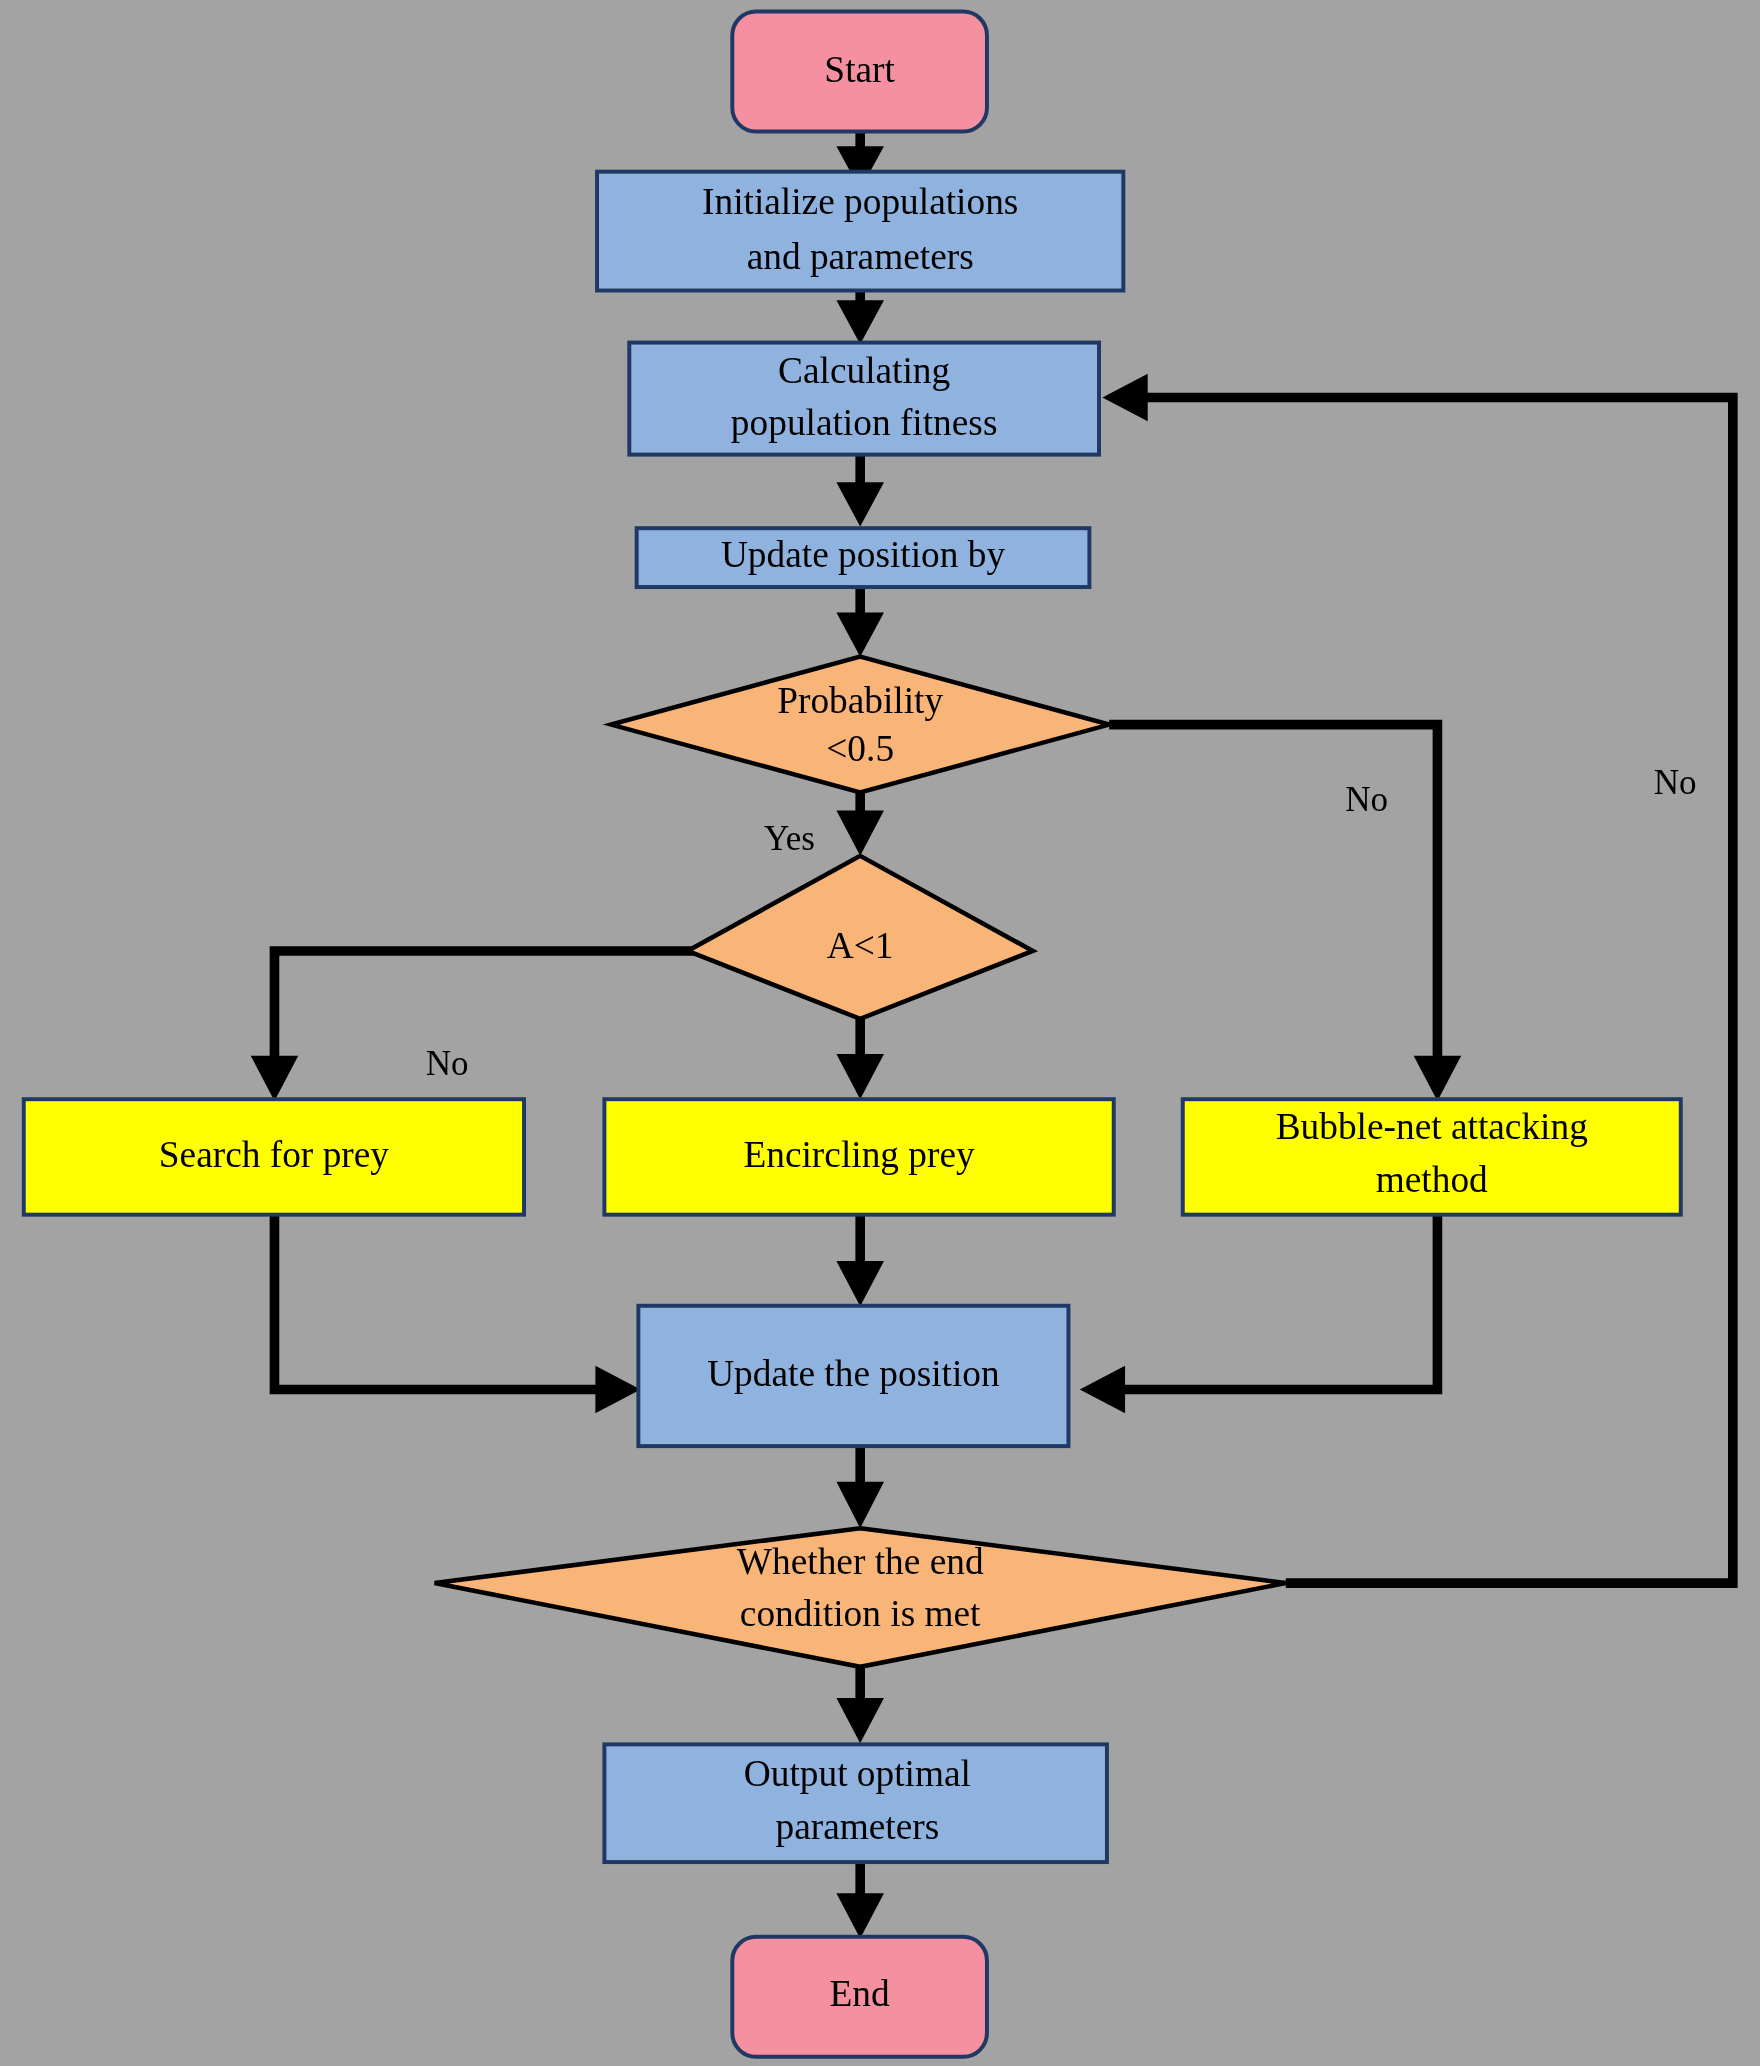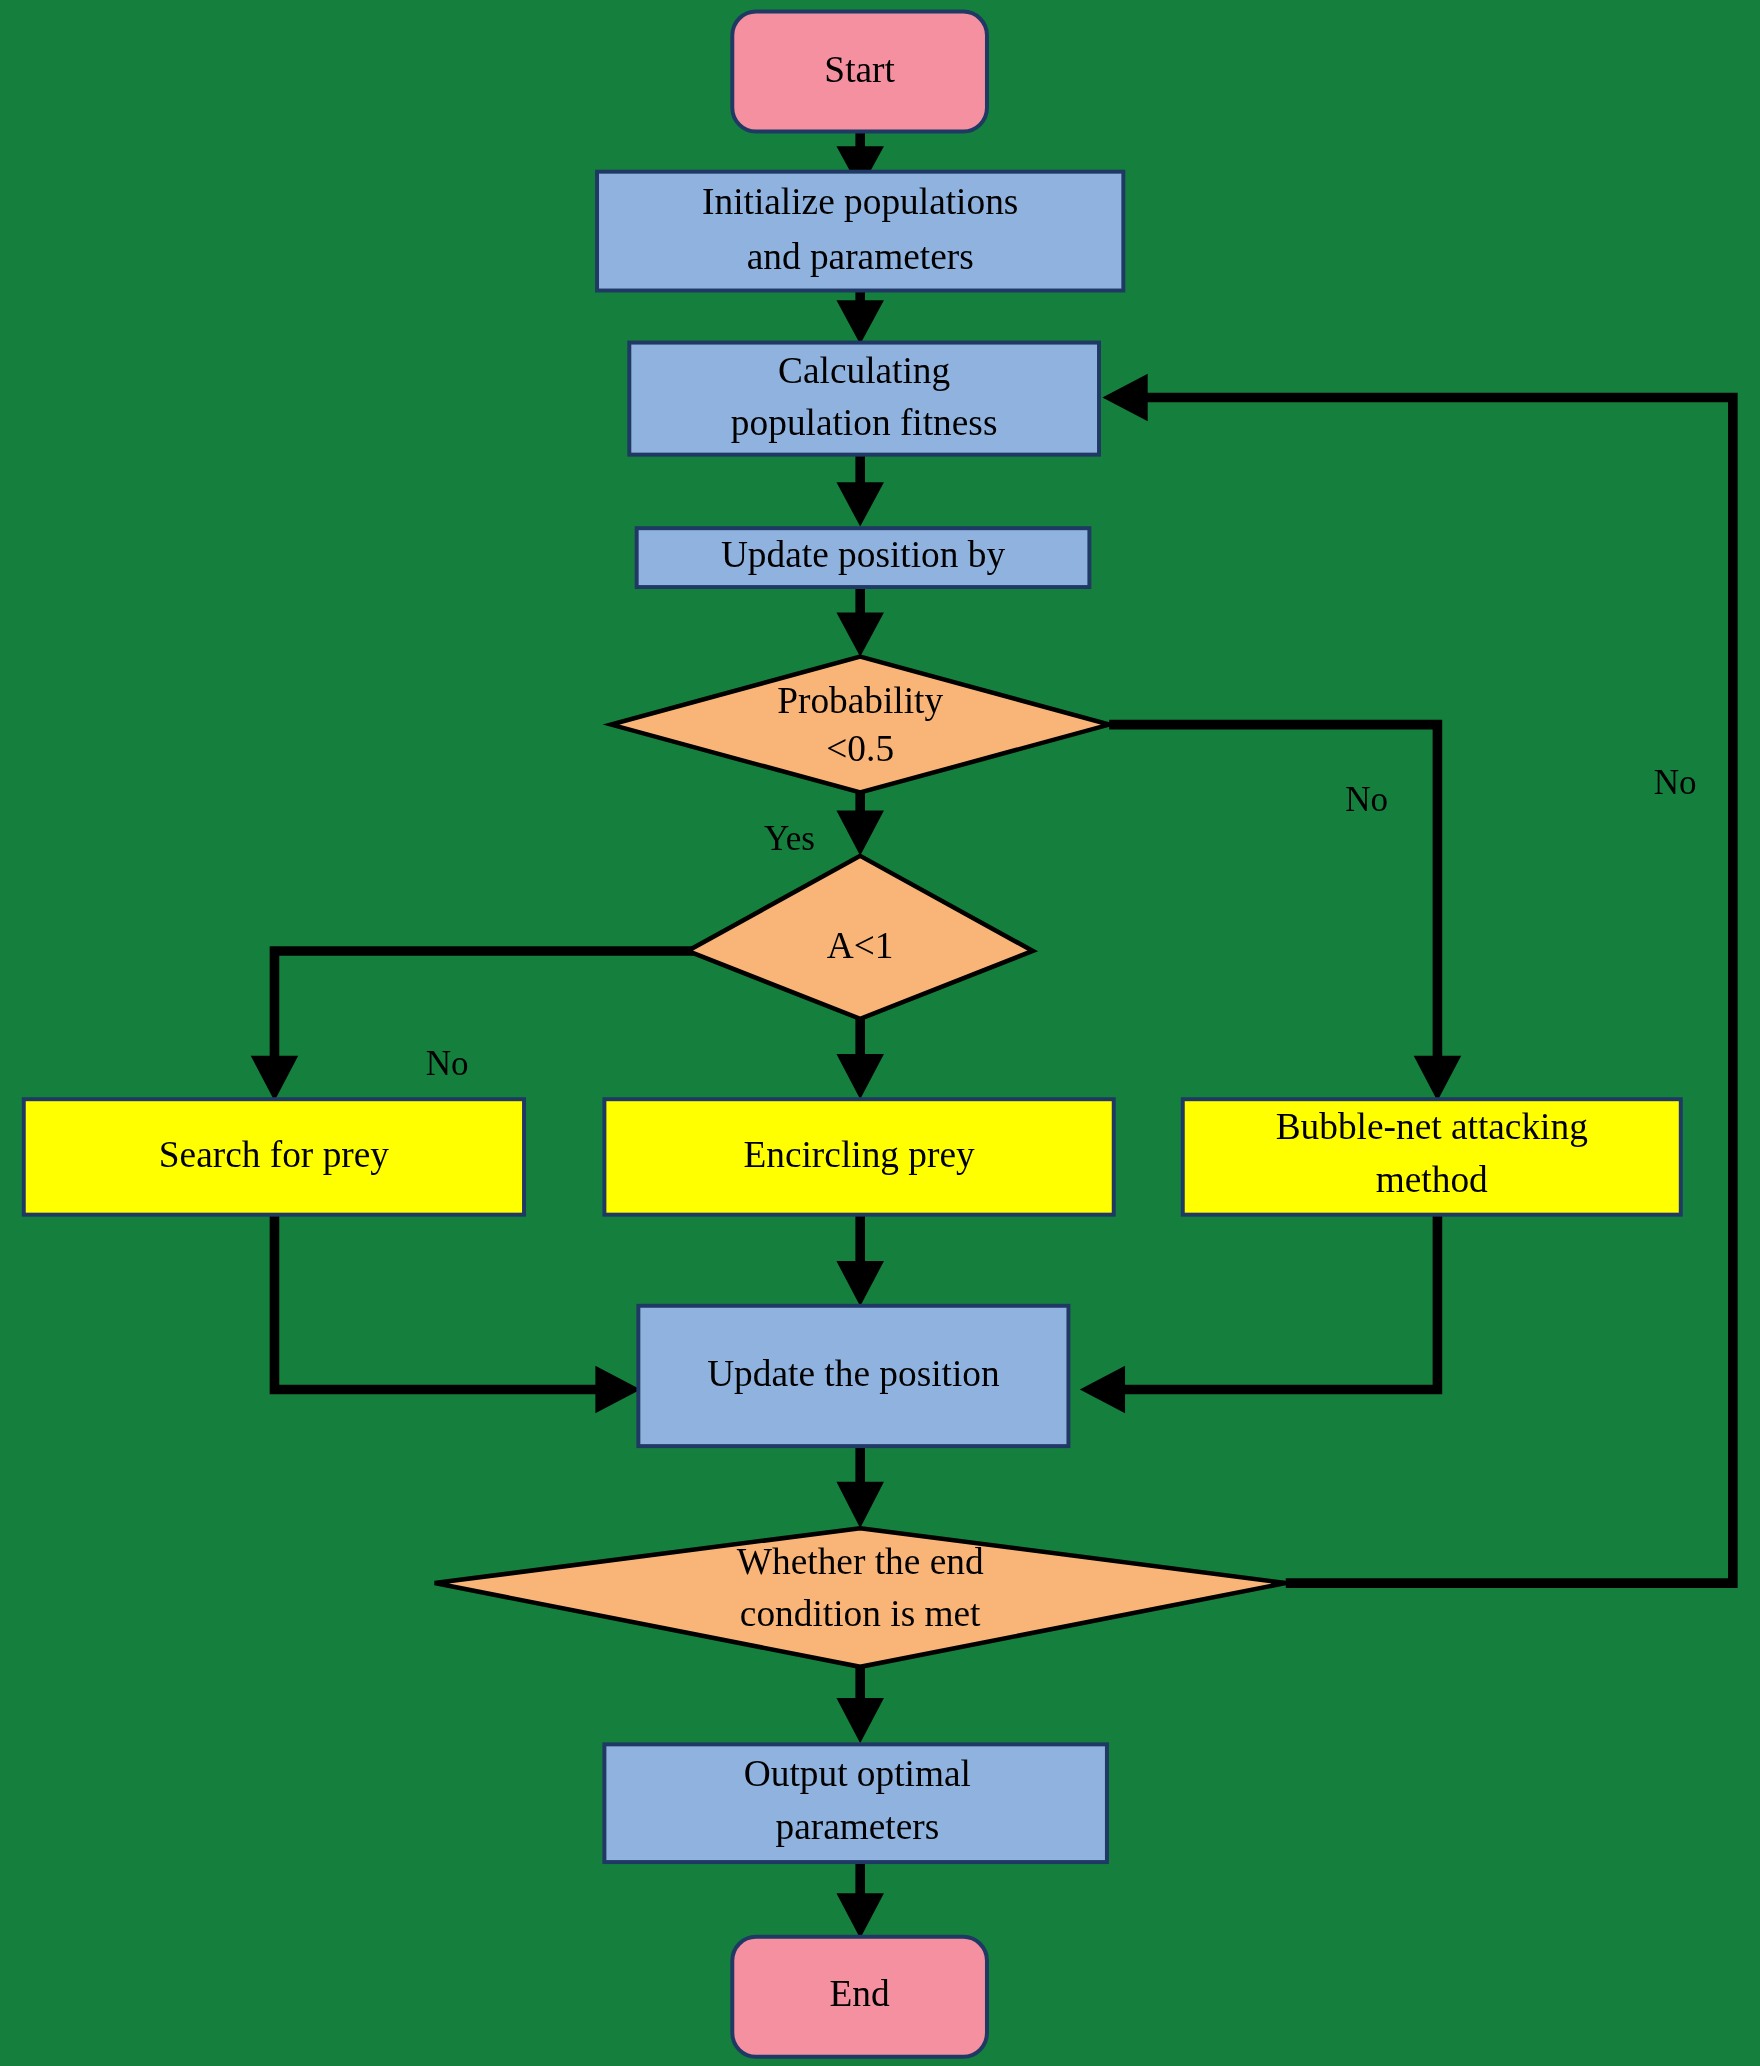--- a/index.html
+++ b/index.html
@@ -4,21 +4,21 @@
 <style>
   html, body {
     margin: 0;
     padding: 0;
     background: #ffffff;
   }
   #flowchart-root {
     position: relative;
     width: 1760px;
     height: 2066px;
-    background: #15803d;
+    background: #a3a3a3;
     font-family: "Liberation Serif", "DejaVu Serif", serif;
   }
   svg.flow-canvas {
     display: block;
     width: 1760px;
     height: 2066px;
   }
   text.node-label {
     font-family: "Liberation Serif", "DejaVu Serif", serif;
     font-size: 66px;

